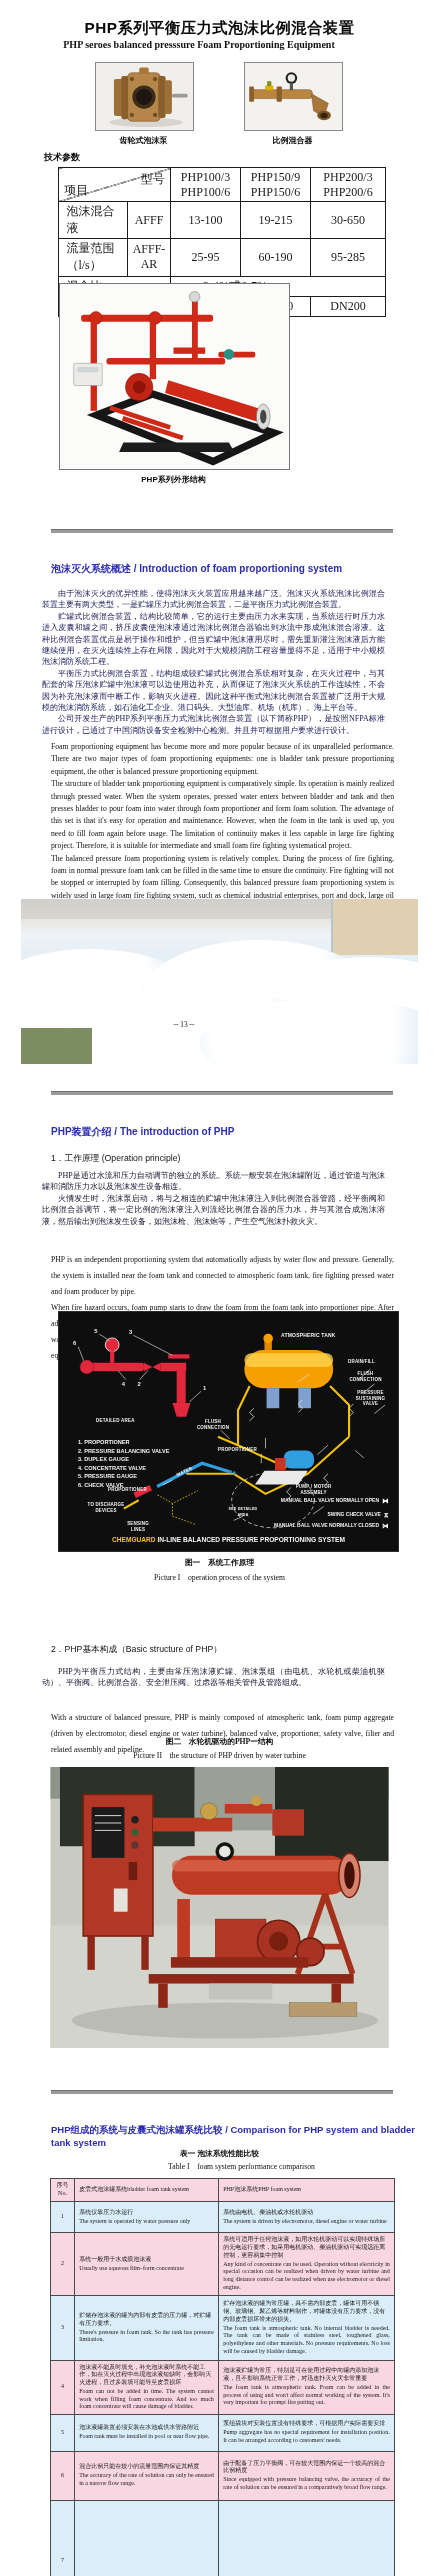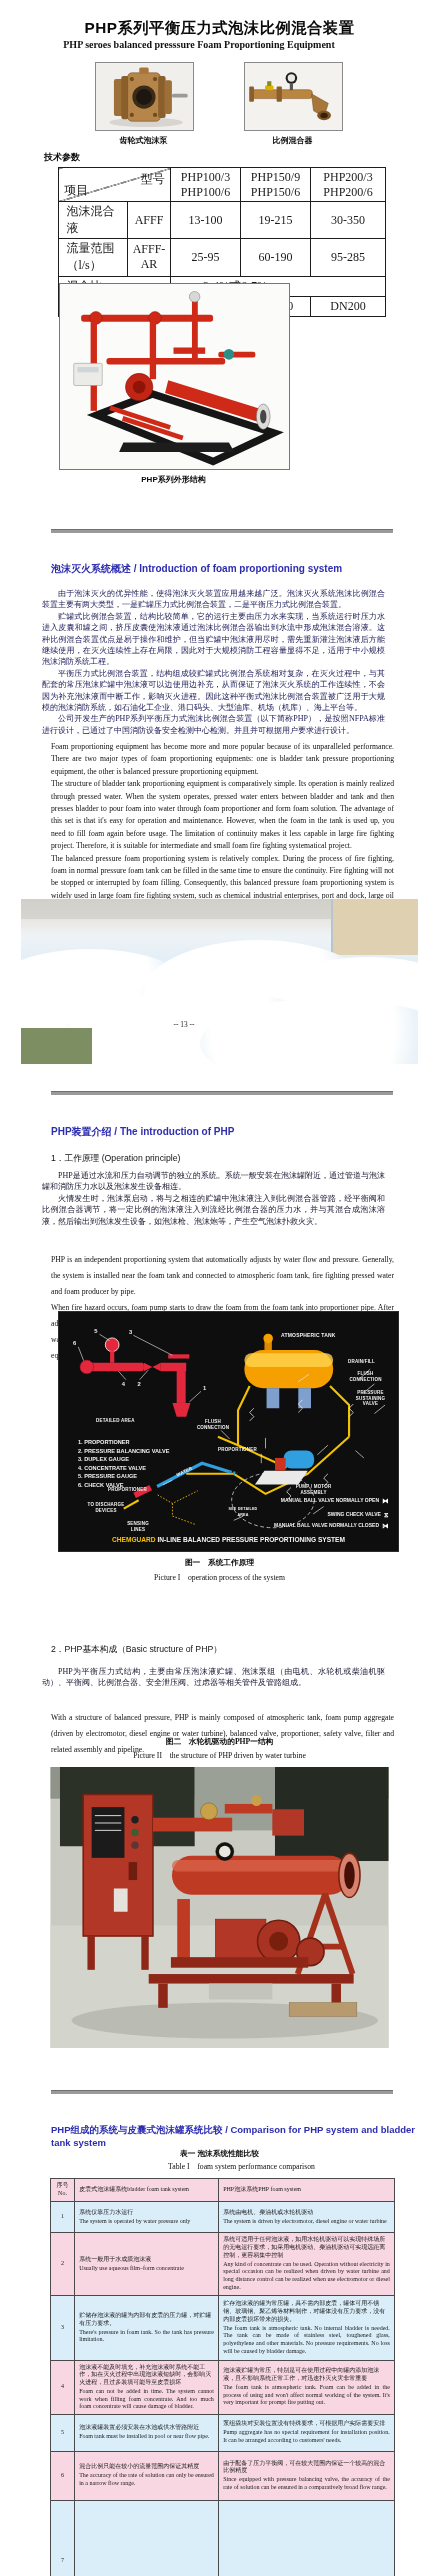--- a/index.html
+++ b/index.html
@@ -156,21 +156,21 @@
       <td>
         <div>PHP200/3</div>
             <div>PHP200/6</div>
       </td>
     </tr>
     <tr style="height:17px;">
       <td style="text-align:left;padding-left:7.4px;">泡沫混合液</td>
       <td>AFFF</td>
       <td>13-100</td>
       <td>19-215</td>
-      <td>30-350</td>
+      <td>30-650</td>
     </tr>
     <tr style="height:17px;margin-top:34px;">
       <td style="text-align:left;padding-left:7.4px;">流量范围（l/s）</td>
       <td>AFFF-AR</td>
       <td>25-95</td>
       <td>60-190</td>
       <td>95-285</td>
     </tr>
     <tr style="height:16px;">
       <td colspan="2" style="text-align:left;padding-left:7.4px;">混合比</td>

